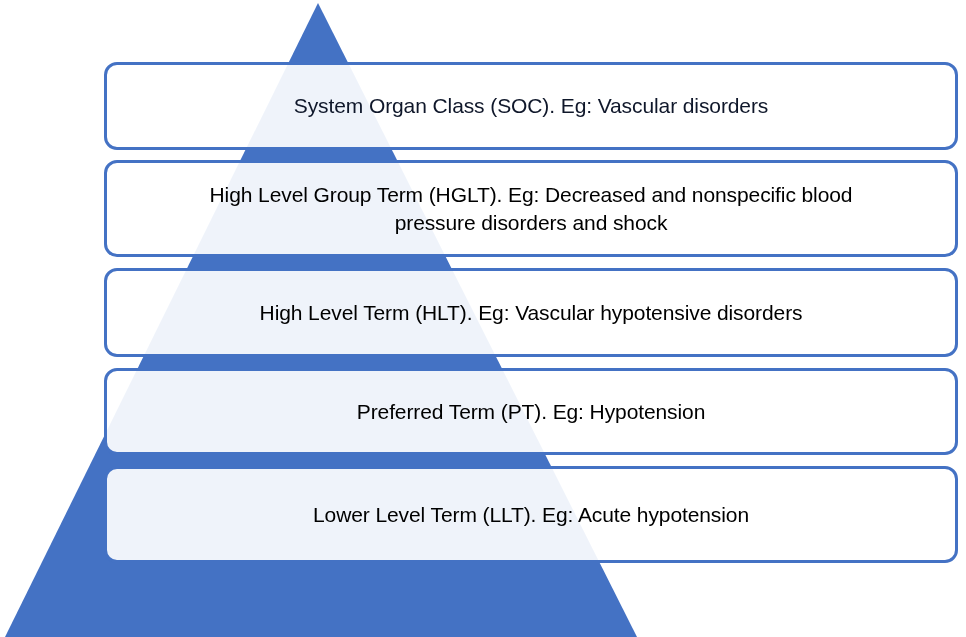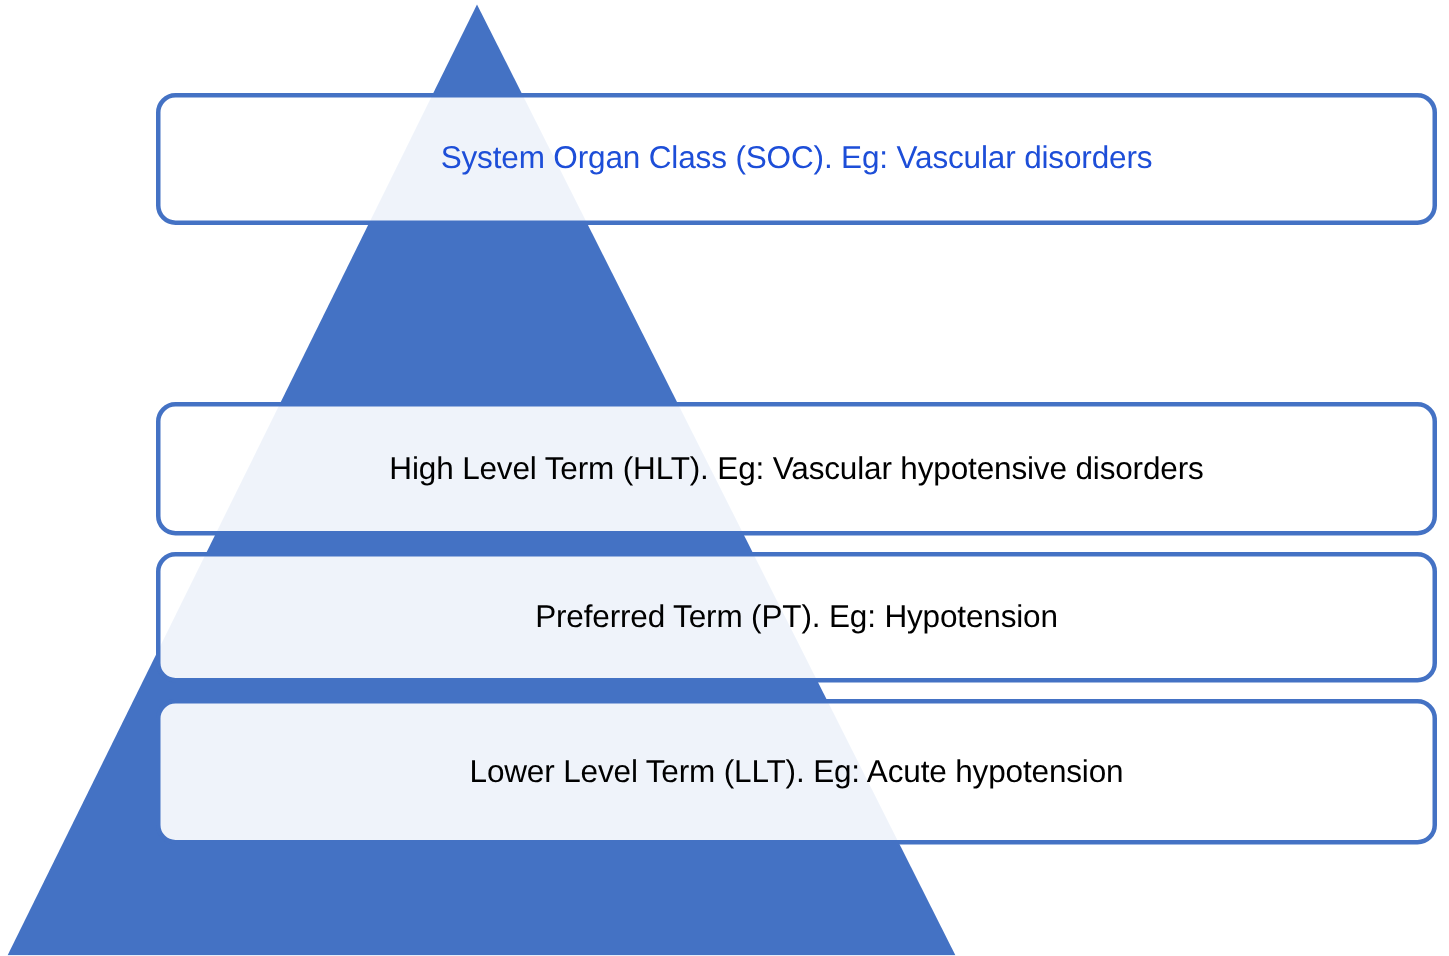--- a/index.html
+++ b/index.html
@@ -66,23 +66,27 @@
 
 <div id="canvas" style="background: rgb(255, 255, 255);">
 
   <svg id="pyramid-svg" viewBox="0 0 966 637" xmlns="http://www.w3.org/2000/svg">
     <polygon id="pyramid-triangle" points="318,3 637,637 5,637" fill="#4472C4"></polygon>
   </svg>
 
   <div id="levels-layer">
 
     <div class="level-box" id="box-soc" style="border-color: rgb(68, 114, 196);">
-      <span class="level-label" style="color: #1d4ed8;">System Organ Class (SOC). Eg: Vascular disorders</span>
+      <span class="level-label" style="color: #0f172a;">System Organ Class (SOC). Eg: Vascular disorders</span>
     </div>
 
+    <div class="level-box" id="box-hglt" style="border-color: rgb(68, 114, 196);">
+      <span class="level-label" style="color: rgb(0, 0, 0);">High Level Group Term (HGLT). Eg: Decreased and nonspecific blood
+pressure disorders and shock</span>
+    </div>
 
     <div class="level-box" id="box-hlt" style="border-color: rgb(68, 114, 196);">
       <span class="level-label" style="color: rgb(0, 0, 0);">High Level Term (HLT). Eg: Vascular hypotensive disorders</span>
     </div>
 
     <div class="level-box" id="box-pt" style="border-color: rgb(68, 114, 196);">
       <span class="level-label" style="color: rgb(0, 0, 0);">Preferred Term (PT). Eg: Hypotension</span>
     </div>
 
     <div class="level-box" id="box-llt" style="border-color: rgb(68, 114, 196);">

